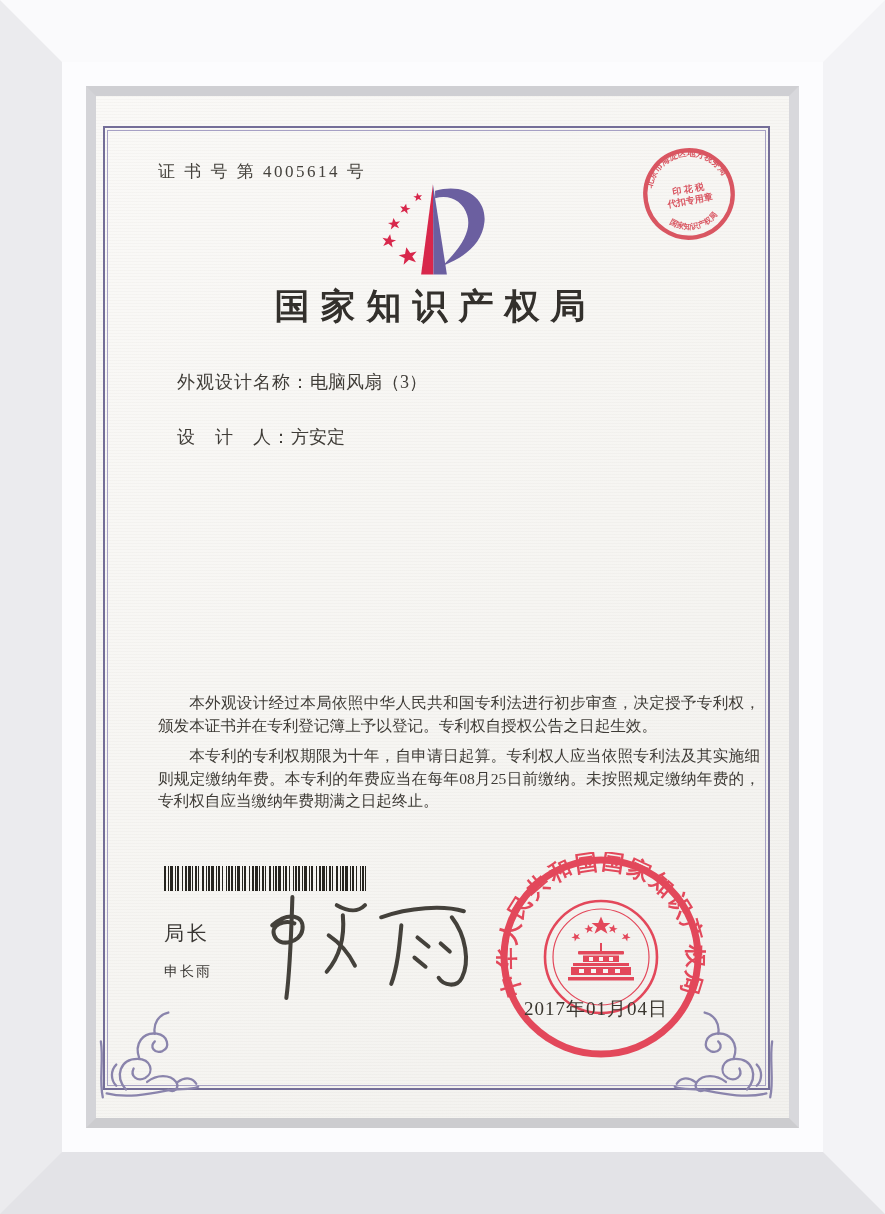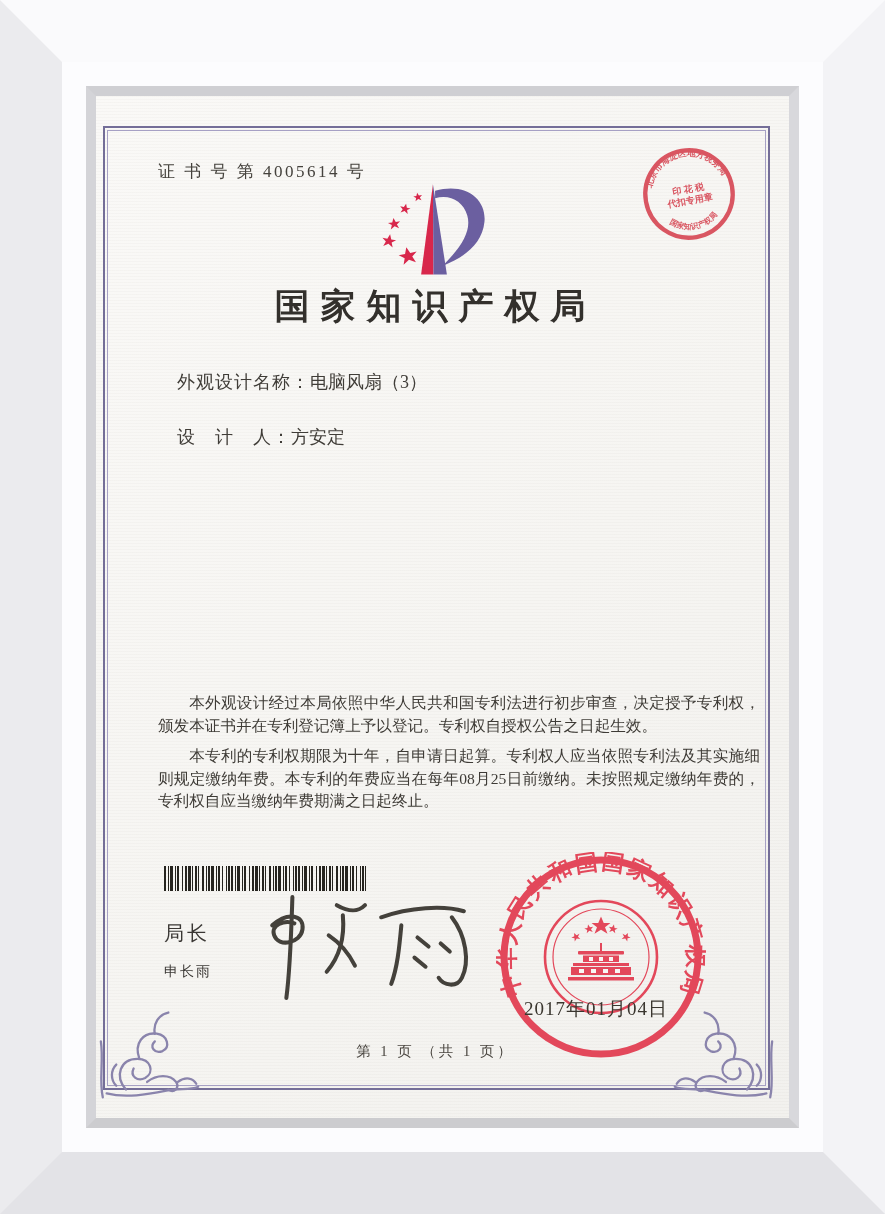--- a/index.html
+++ b/index.html
@@ -214,19 +214,18 @@
                   <rect x="-10" y="12" width="5" height="4"></rect>
                   <rect x="2" y="12" width="5" height="4"></rect>
                   <rect x="14" y="12" width="5" height="4"></rect>
                 </g>
               </g>
             </g>
           </svg>
 
           <div class="seal-date">2017年01月04日</div>
 
-          <div class="footer">第 1 页 （共 1 页）</div>
 
         </div>
       </div>
     </div>
   </div>
 </div>
 
 </body></html>

